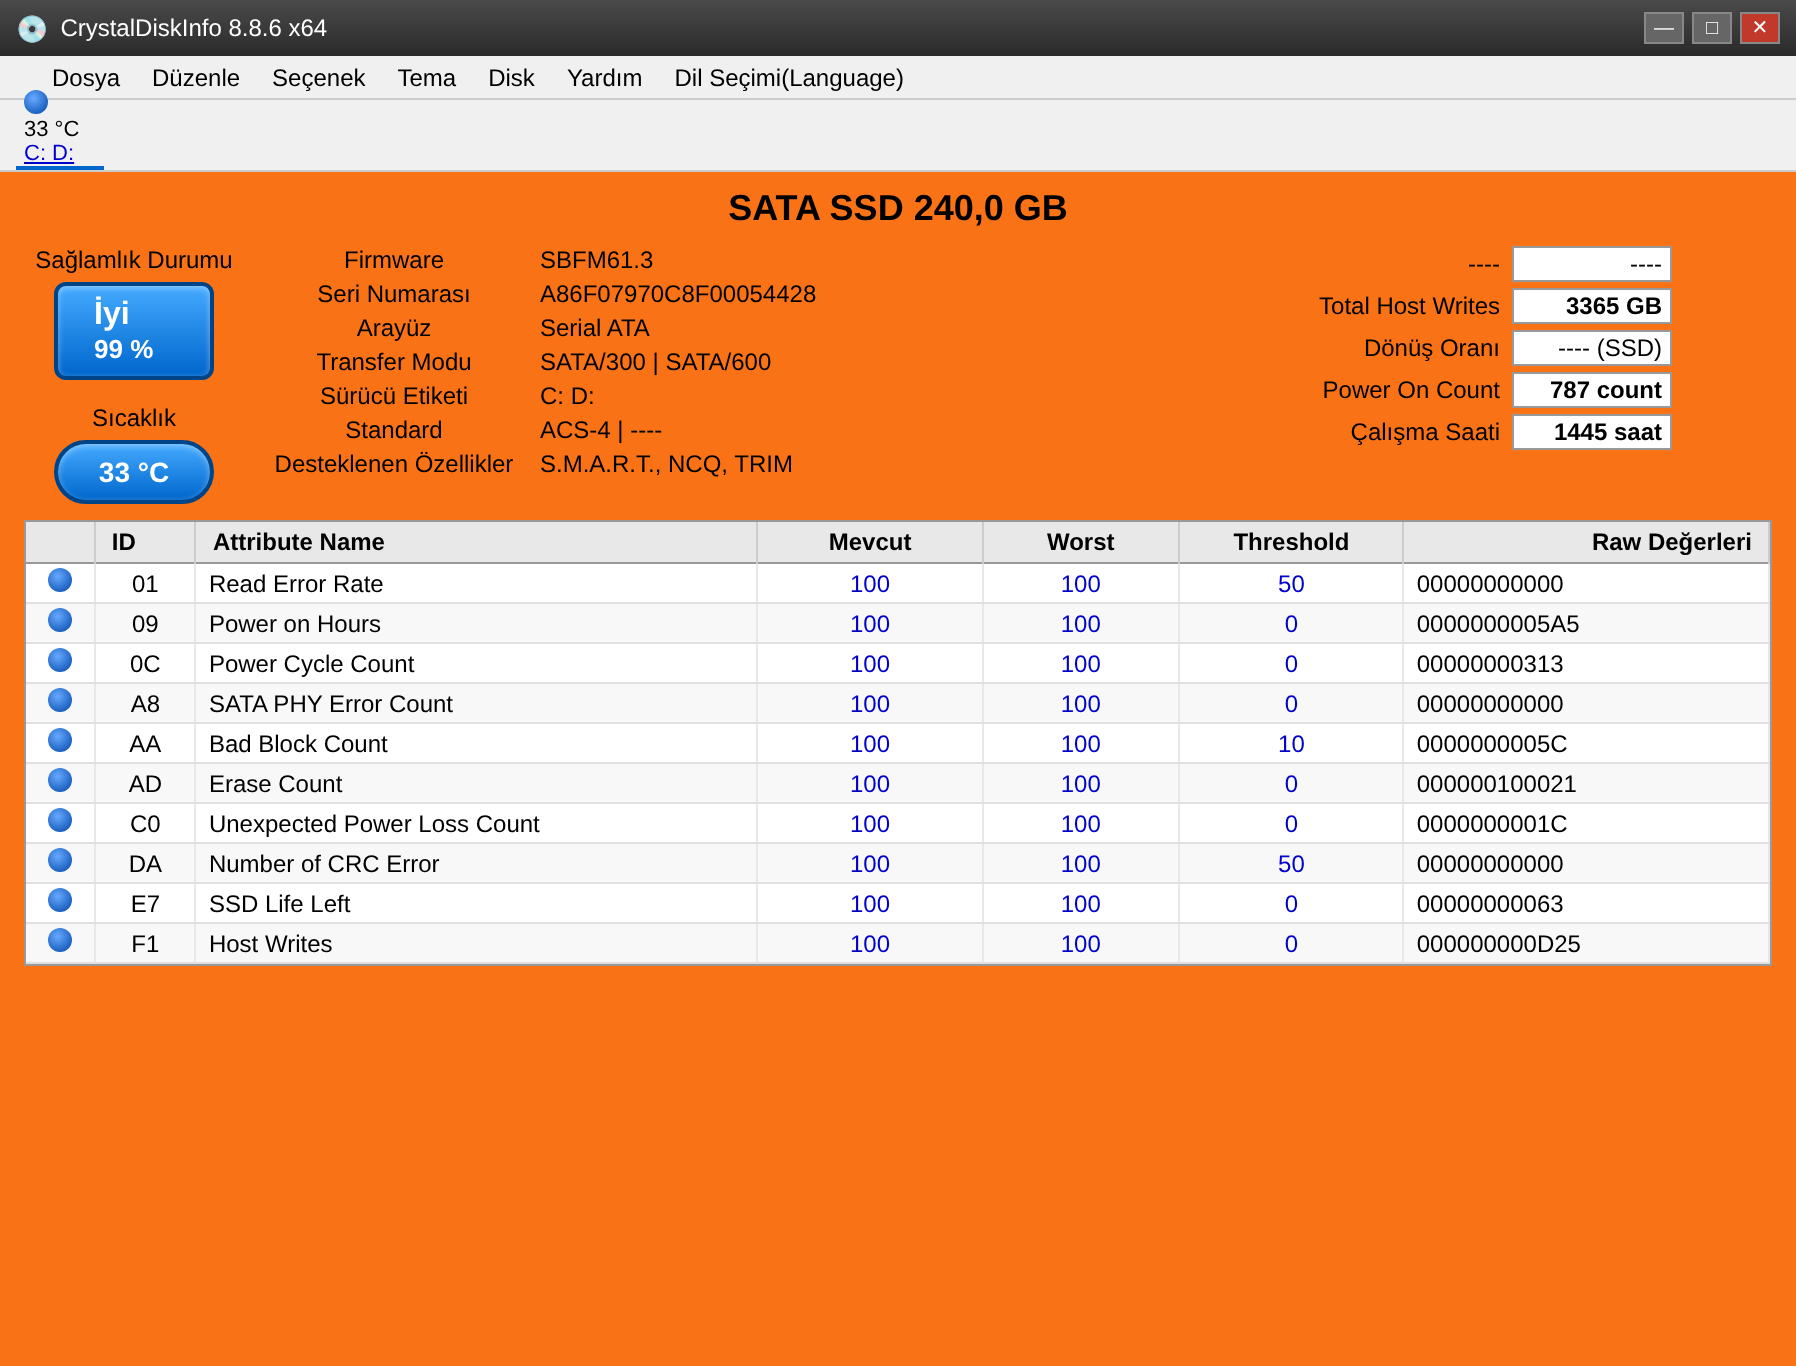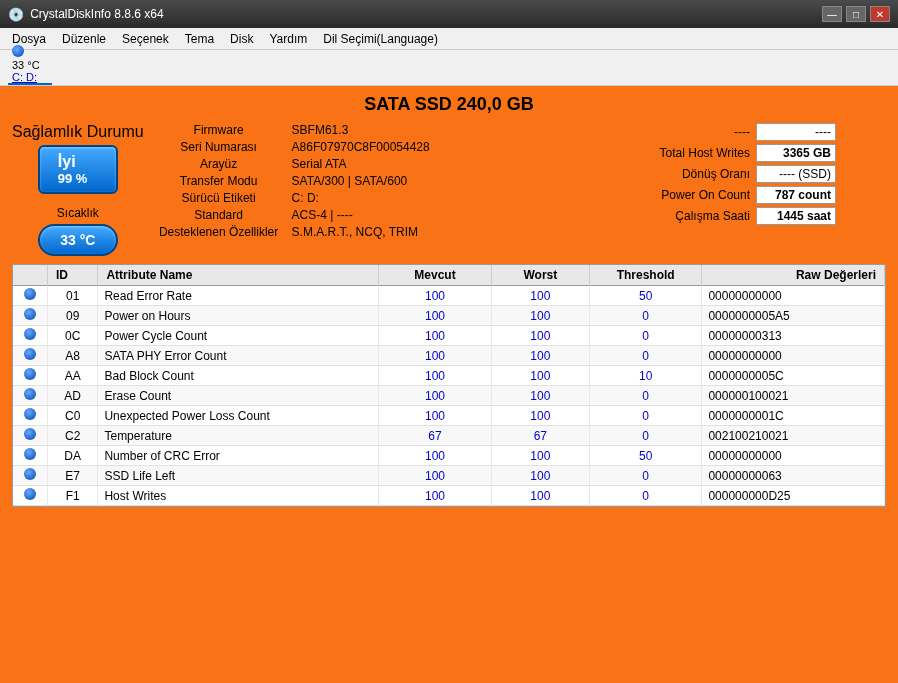--- a/index.html
+++ b/index.html
@@ -42,21 +42,21 @@
       justify-content: center;
       cursor: pointer;
     }
     .title-btn.close { background: #c0392b; }
     .menu-bar {
       background: #f0f0f0;
       border-bottom: 1px solid #ccc;
       display: flex;
       align-items: center;
       height: 22px;
-      padding: 0 4px;
+      padding: 0 18px;
     }
     .menu-item {
       padding: 2px 8px;
       font-size: 12px;
       cursor: pointer;
       color: #000;
     }
     .disk-tab-bar {
       background: #f0f0f0;
       border-bottom: 1px solid #ccc;
@@ -108,21 +108,21 @@
       gap: 8px;
       margin-bottom: 8px;
     }
     .left-panel {
       display: flex;
       flex-direction: column;
       align-items: center;
       min-width: 110px;
     }
     .health-label {
-      font-size: 16px;
+      font-size: 12px;
       color: #000;
       margin-bottom: 4px;
     }
     .health-badge {
       background: linear-gradient(to bottom, #44aaff, #0066cc);
       border: 2px solid #004488;
       border-radius: 6px;
       padding: 6px 18px;
       color: white;
       font-weight: bold;
@@ -426,29 +426,20 @@
     <td class="td-center"><span class="row-dot"></span></td>
     <td class="td-center">C0</td>
     <td>Unexpected Power Loss Count</td>
     <td class="td-center td-blue">100</td>
     <td class="td-center td-blue">100</td>
     <td class="td-center td-blue">0</td>
     <td class="td-right">0000000001C</td>
   </tr>
           <tr>
     <td class="td-center"><span class="row-dot"></span></td>
-    <td class="td-center">C2</td>
-    <td>Temperature</td>
-    <td class="td-center td-blue">67</td>
-    <td class="td-center td-blue">67</td>
-    <td class="td-center td-blue">0</td>
-    <td class="td-right">002100210021</td>
-  </tr>
-          <tr>
-    <td class="td-center"><span class="row-dot"></span></td>
     <td class="td-center">DA</td>
     <td>Number of CRC Error</td>
     <td class="td-center td-blue">100</td>
     <td class="td-center td-blue">100</td>
     <td class="td-center td-blue">50</td>
     <td class="td-right">00000000000</td>
   </tr>
           <tr>
     <td class="td-center"><span class="row-dot"></span></td>
     <td class="td-center">E7</td>

